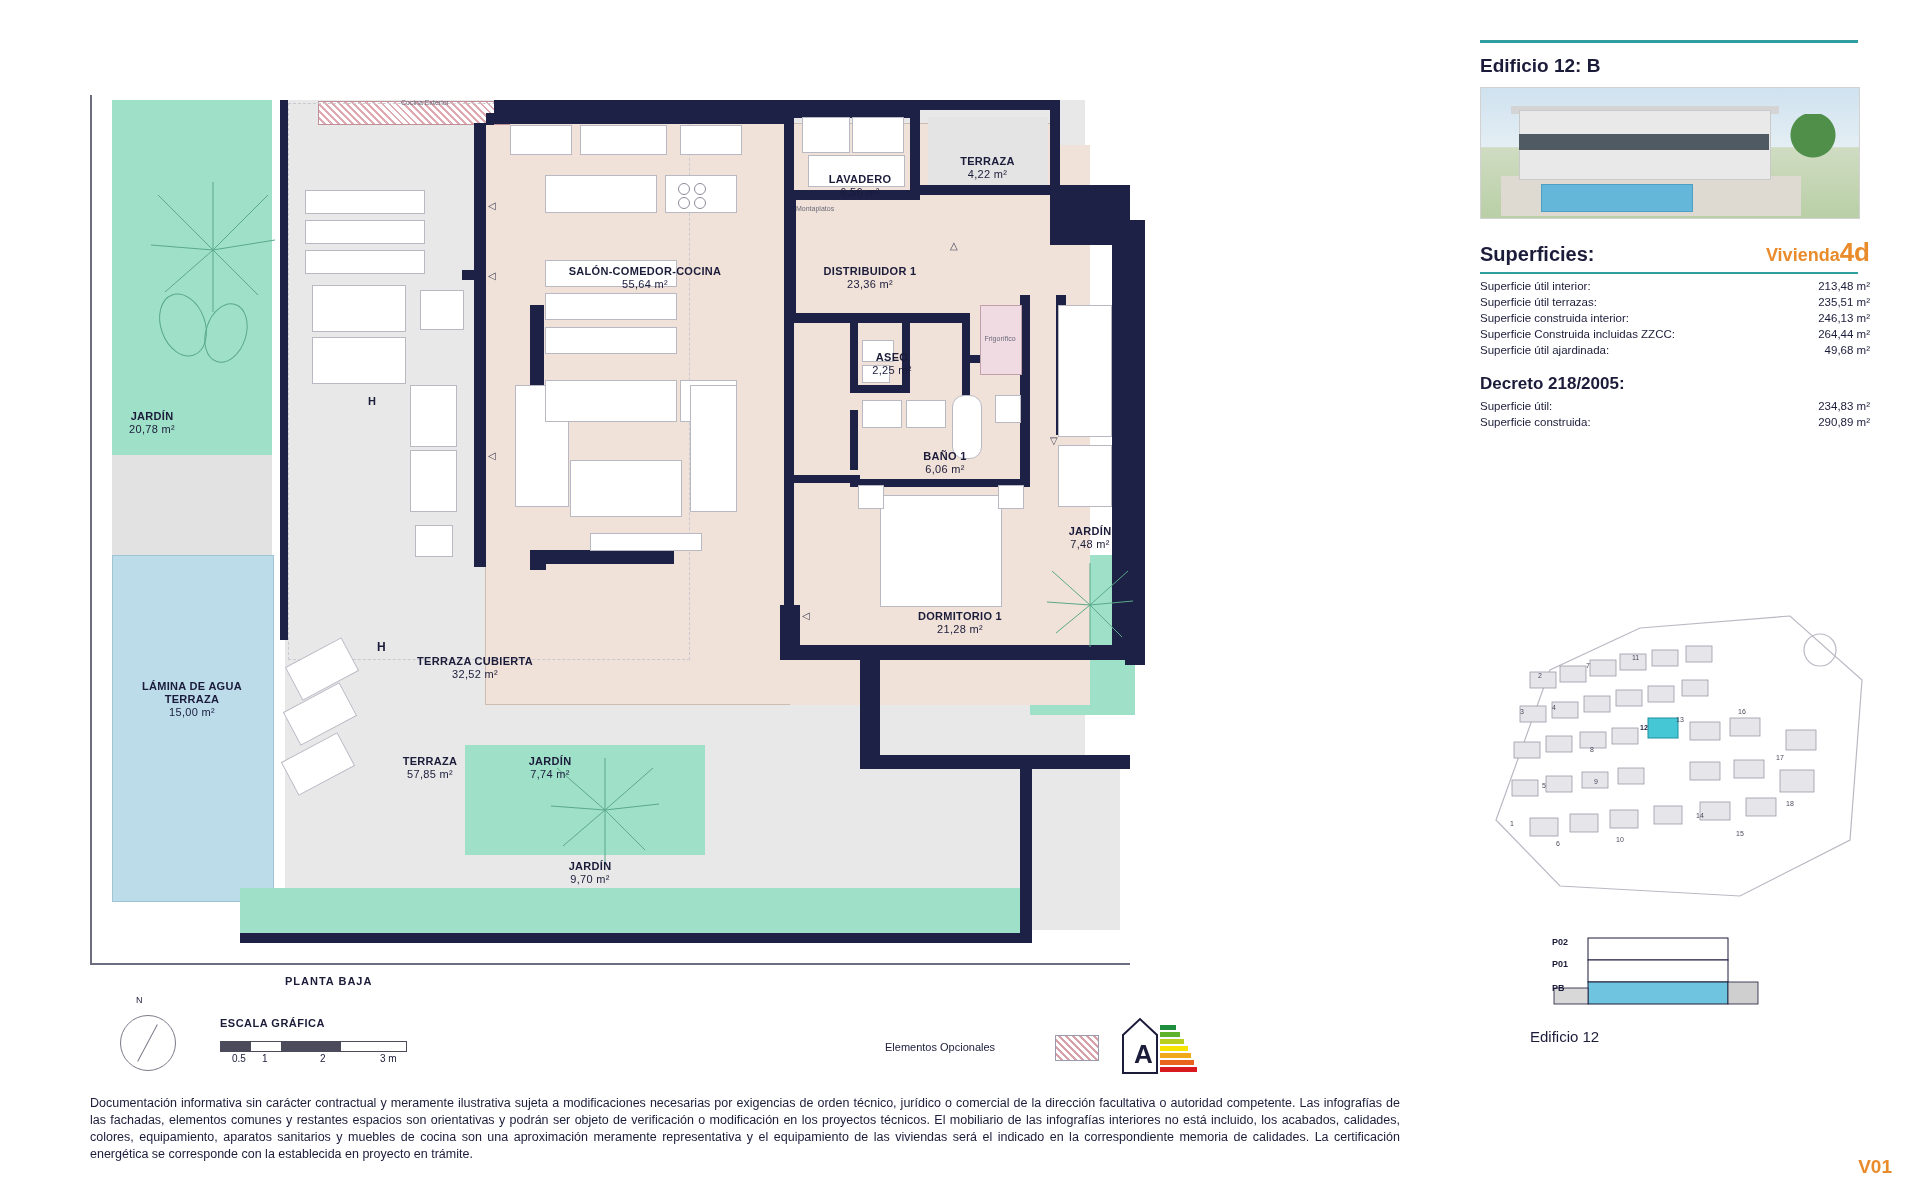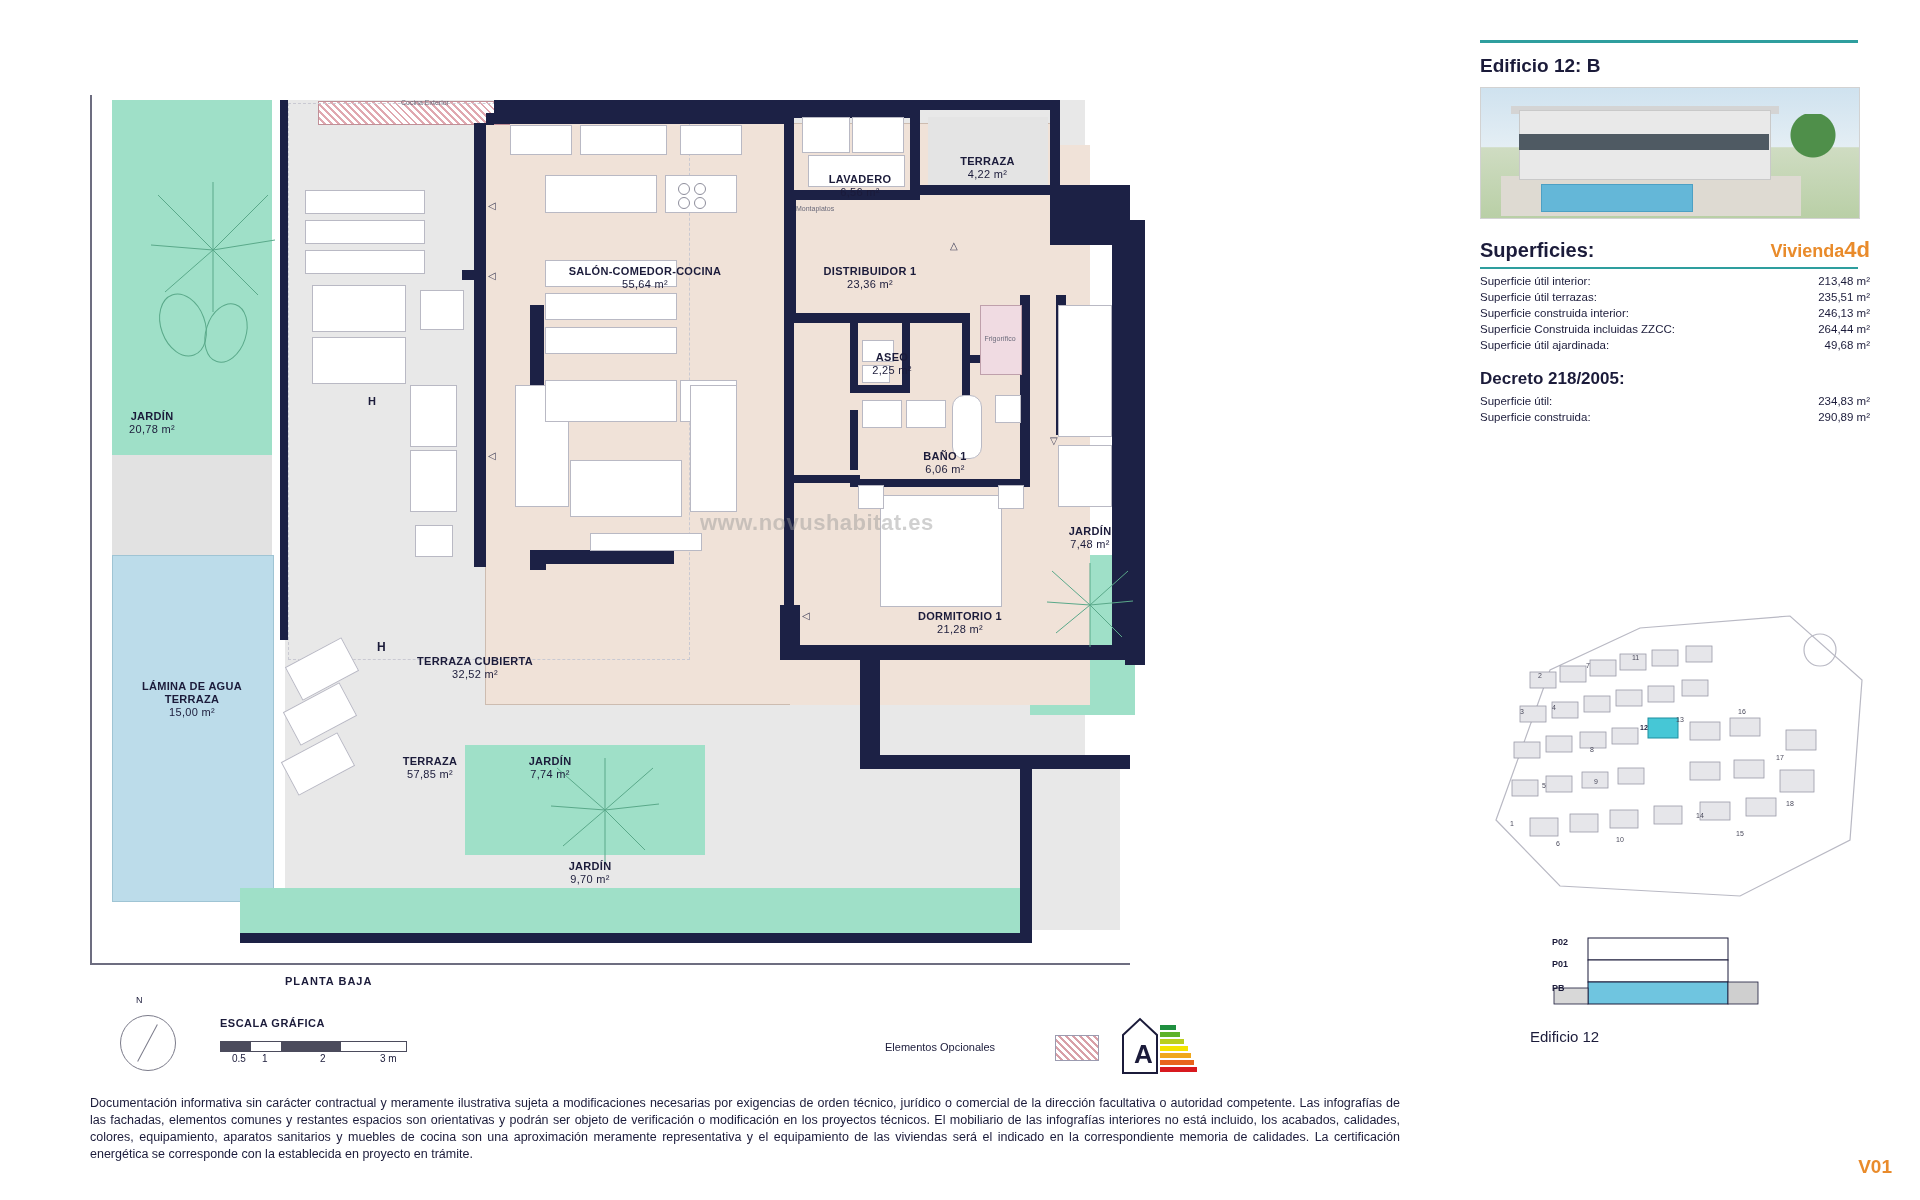--- a/index.html
+++ b/index.html
@@ -83,21 +83,21 @@
   .render .house{position:absolute;left:38px;top:22px;width:250px;height:68px;background:#e9e9e9;border:1px solid #c9c9c9;}
   .render .house2{position:absolute;left:38px;top:46px;width:250px;height:16px;background:#4f5a63;}
   .render .roof{position:absolute;left:30px;top:18px;width:268px;height:8px;background:#d4d4d4;}
   .render .pool2{position:absolute;left:60px;top:96px;width:150px;height:26px;background:#64b7d8;border:1px solid #4da0c4;}
   .render .palm{position:absolute;right:16px;top:26px;width:60px;height:70px;background:radial-gradient(circle at 50% 30%,#4f8f4a 0 22px,transparent 23px);}
   .render .deck{position:absolute;left:20px;top:88px;width:300px;height:40px;background:#dedad2;}
 
   .sec-head{display:flex;align-items:baseline;justify-content:space-between;margin-top:18px;}
   .sec-title{font-size:20px;font-weight:bold;}
   .viv{font-size:18px;color:#e98b2b;font-weight:bold;}
-  .viv b{font-size:22px;}
+  .viv b{font-size:26px;}
   .rule2{height:2px;background:#2e9e9e;width:378px;margin-top:4px;}
 
   .srow{display:flex;justify-content:space-between;font-size:11.5px;line-height:16px;}
   .srow .v{white-space:nowrap;}
   .dec{font-size:17px;font-weight:bold;margin-top:16px;margin-bottom:4px;}
 
   .sitemap{position:absolute;left:1490px;top:610px;width:378px;height:290px;}
   .sitemap svg{position:absolute;left:0;top:0;}
 
   .section-dia{position:absolute;left:1530px;top:932px;width:250px;height:90px;}
@@ -313,21 +313,20 @@
         <b>JARDÍN</b>
         <span>7,48 m²</span>
       </div>
 
       <div class="tiny" style="position:absolute;left:300px;top:44px;width:70px;text-align:center;line-height:8px;">Cocina Exterior</div>
       <div class="tiny" style="position:absolute;left:706px;top:150px;width:36px;text-align:center;">Montaplatos</div>
       <div class="tiny" style="position:absolute;left:890px;top:280px;width:40px;text-align:center;">Frigorífico</div>
       <div style="position:absolute;left:287px;top:585px;font-size:12px;font-weight:bold;">H</div>
       <div style="position:absolute;left:278px;top:340px;font-size:11px;font-weight:bold;">H</div>
 
-      <div class="watermark">www.novushabitat.es</div>
       <div class="planta-baja">PLANTA BAJA</div>
     </div>
   </div>
 
   <div class="legend">
     <div class="compass"></div>
     <div class="compass-n">N</div>
 
     <div class="scale-title">ESCALA GRÁFICA</div>
     <div class="scale-bar">

